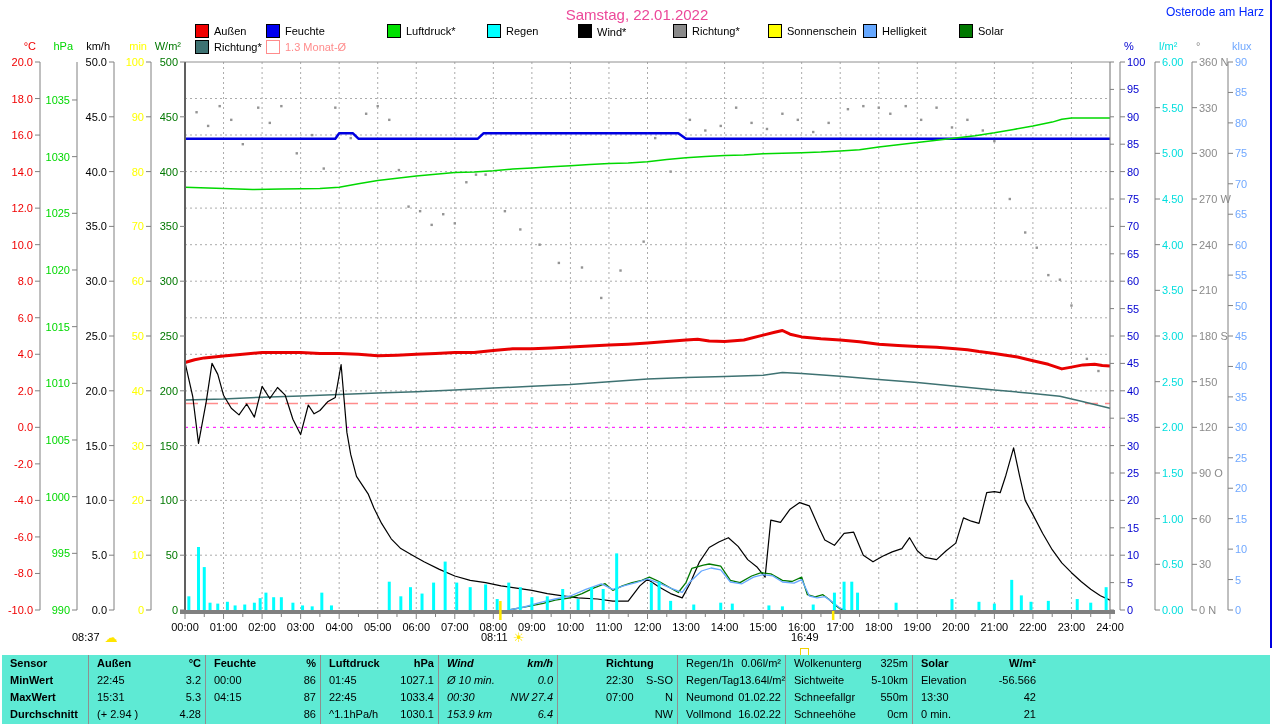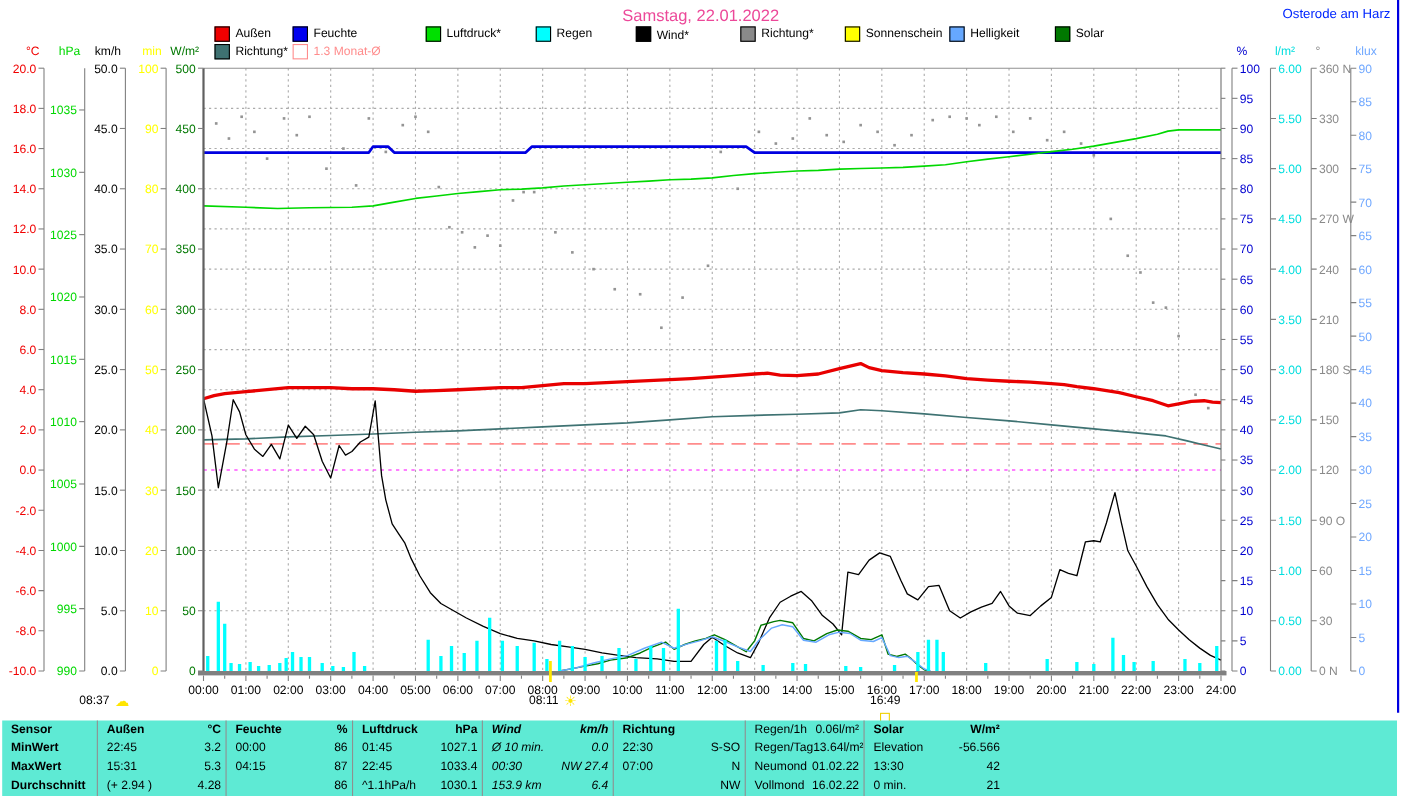--- a/index.html
+++ b/index.html
@@ -790,21 +790,21 @@
         </div>
         <div class="st-row">
           <span>00:30</span>
           <span class="rv">NW 27.4</span>
         </div>
         <div class="st-row">
           <span>153.9 km</span>
           <span class="rv">6.4</span>
         </div>
       </div>
-      <div class="st-col sep" style="width: 120px;">
+      <div class="st-col sep" style="width: 120px; padding-left: 40px;">
         <div class="st-row b">
           <span>Richtung</span>
           <span class="rv"></span>
         </div>
         <div class="st-row">
           <span>22:30</span>
           <span class="rv">S-SO</span>
         </div>
         <div class="st-row">
           <span>07:00</span>
@@ -824,20 +824,38 @@
           <span>Regen/Tag</span>
           <span class="rv">13.64l/m²</span>
         </div>
         <div class="st-row">
           <span>Neumond</span>
           <span class="rv">01.02.22</span>
         </div>
         <div class="st-row">
           <span>Vollmond</span>
           <span class="rv">16.02.22</span>
+        </div>
+      </div>
+      <div class="st-col sep" style="width: 127px;">
+        <div class="st-row">
+          <span>Wolkenunterg</span>
+          <span class="rv">325m</span>
+        </div>
+        <div class="st-row">
+          <span>Sichtweite</span>
+          <span class="rv">5-10km</span>
+        </div>
+        <div class="st-row">
+          <span>Schneefallgr</span>
+          <span class="rv">550m</span>
+        </div>
+        <div class="st-row">
+          <span>Schneehöhe</span>
+          <span class="rv">0cm</span>
         </div>
       </div>
       <div class="st-col sep" style="width: 128px;">
         <div class="st-row b">
           <span>Solar</span>
           <span class="rv">W/m²</span>
         </div>
         <div class="st-row">
           <span>Elevation</span>
           <span class="rv">-56.566</span>

